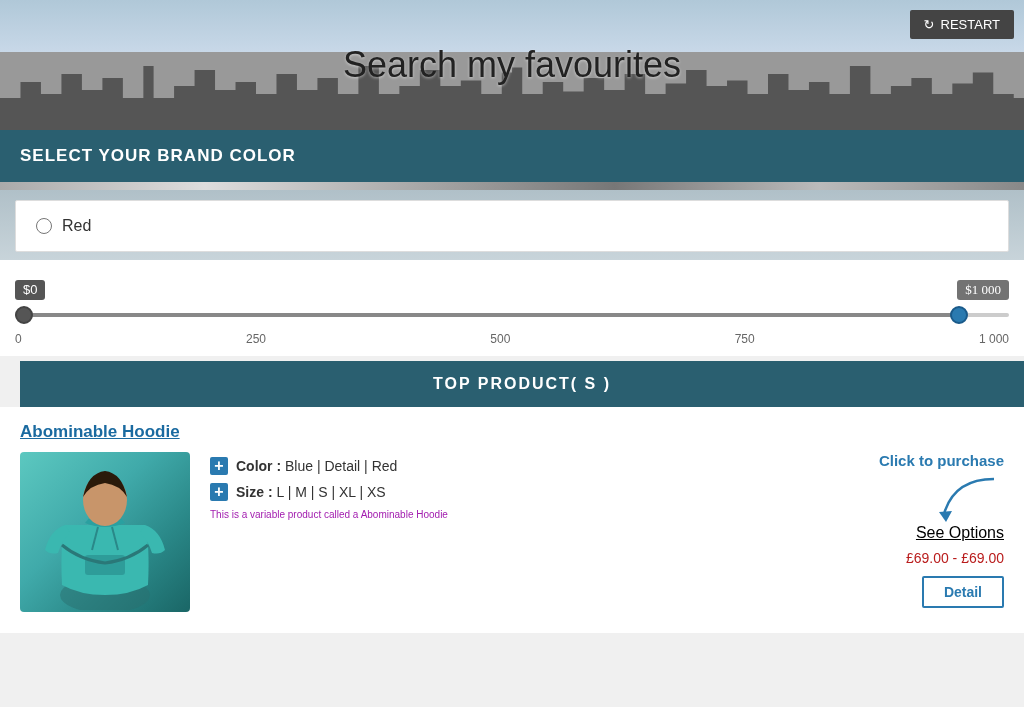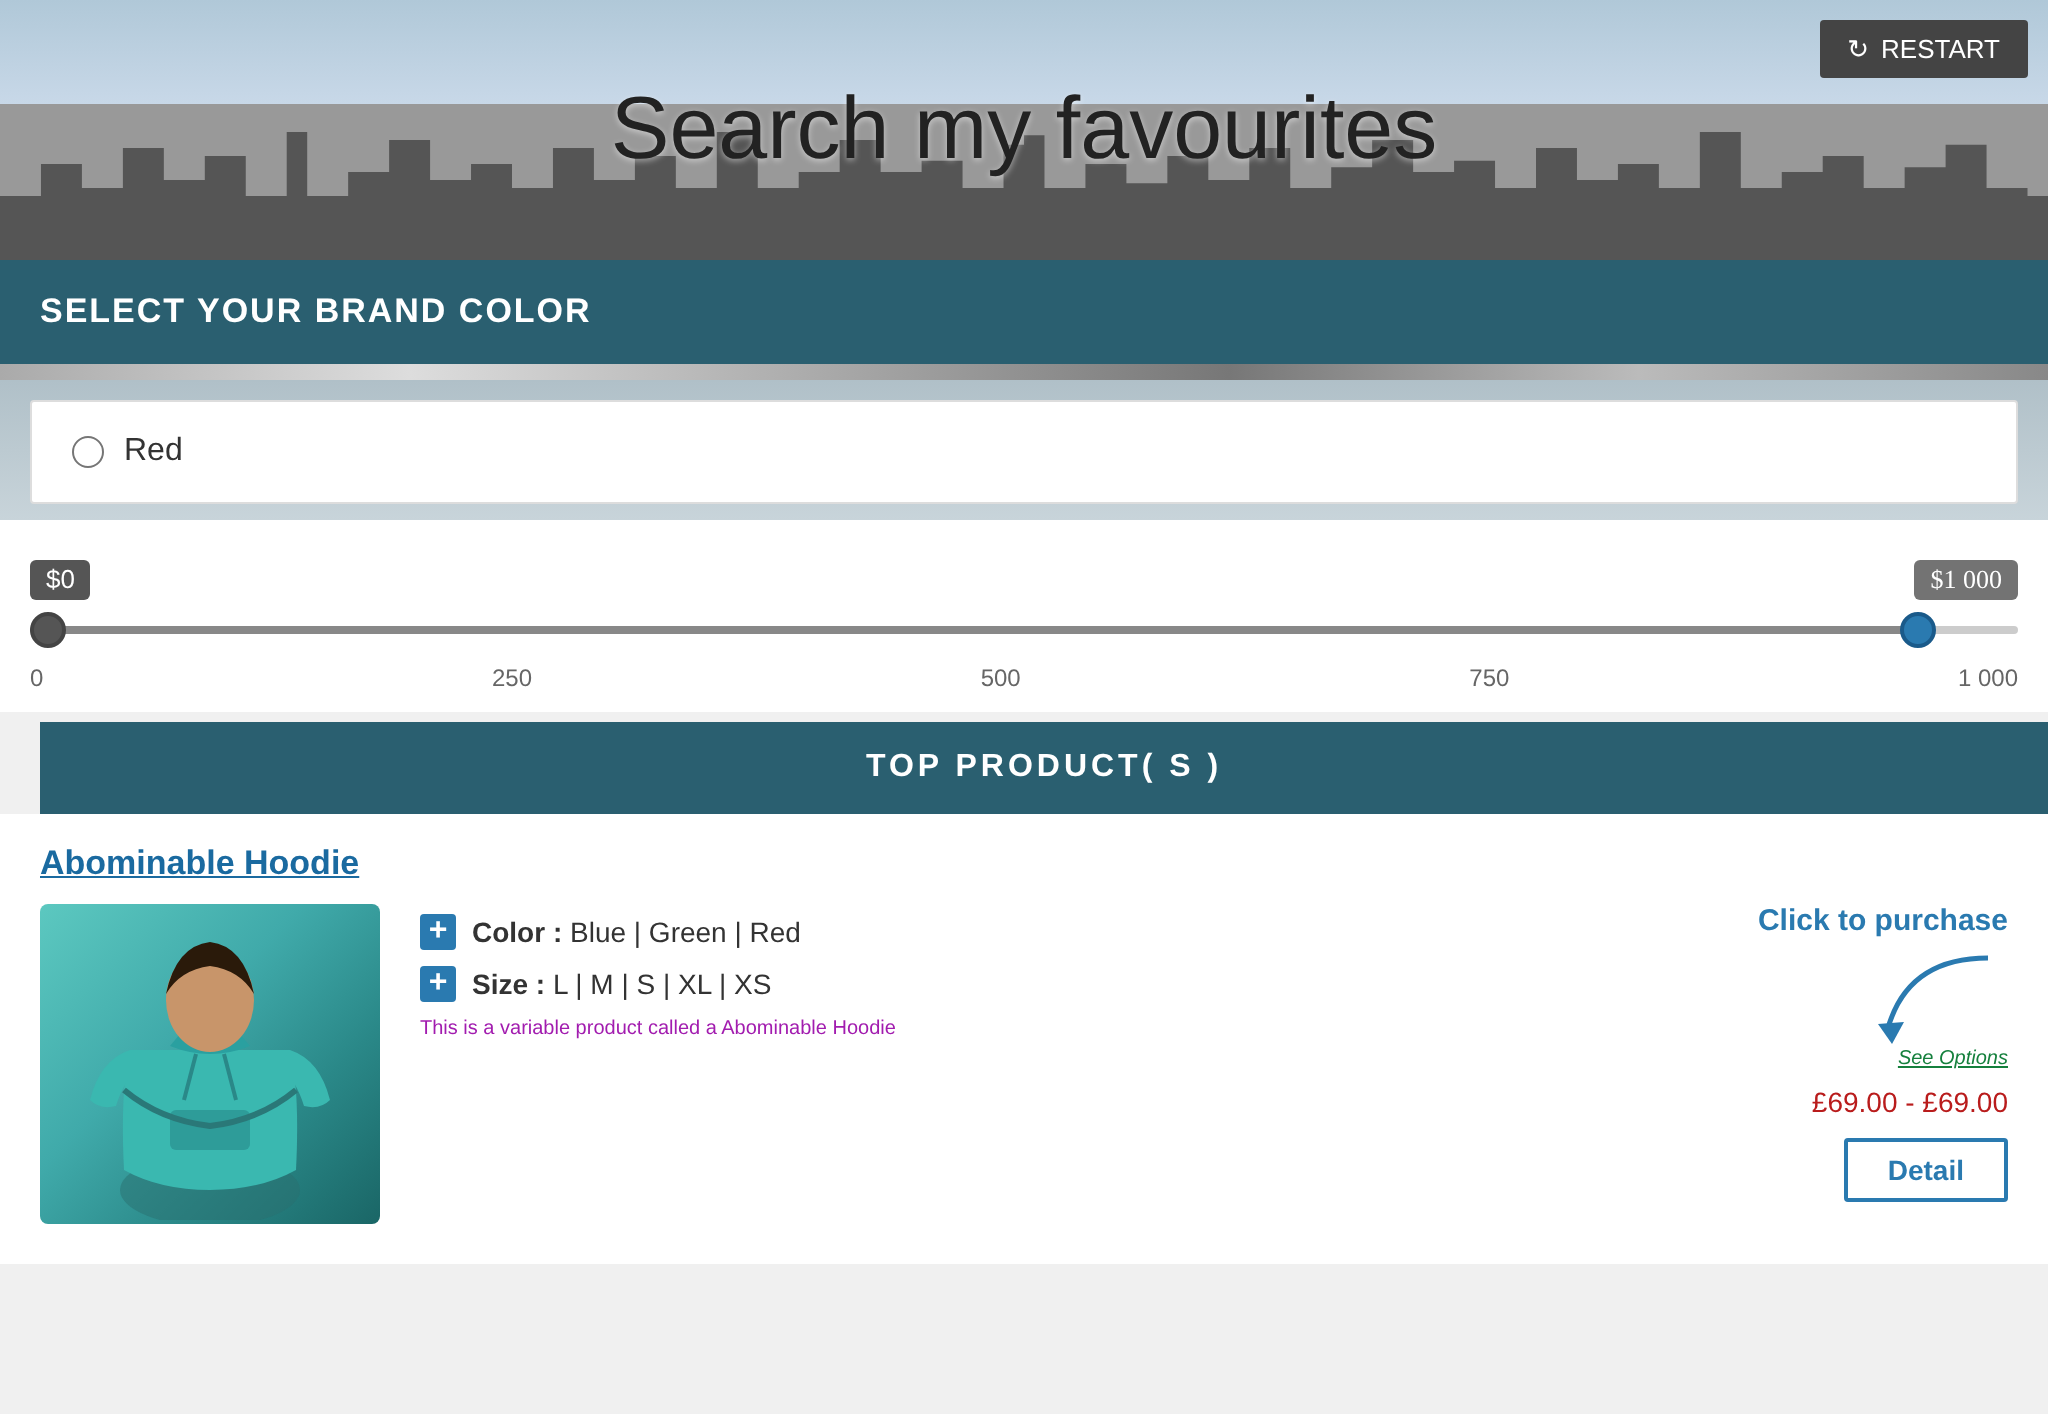--- a/index.html
+++ b/index.html
@@ -49,21 +49,21 @@
         69% 25%, 69% 45%, 71% 45%, 71% 38%, 73% 38%, 73% 55%, 75% 55%, 75% 30%,
         77% 30%, 77% 50%, 79% 50%, 79% 40%, 81% 40%, 81% 55%, 83% 55%, 83% 20%,
         85% 20%, 85% 55%, 87% 55%, 87% 45%, 89% 45%, 89% 35%, 91% 35%, 91% 55%,
         93% 55%, 93% 42%, 95% 42%, 95% 28%, 97% 28%, 97% 55%, 99% 55%, 99% 60%,
         100% 60%, 100% 100%
       );
     }
     .hero-title {
       position: relative;
       z-index: 2;
-      font-size: 44px;
+      font-size: 36px;
       font-weight: normal;
       color: #222;
       text-shadow: 0 1px 3px rgba(255,255,255,0.5);
     }
     .restart-btn {
       position: absolute;
       top: 10px;
       right: 10px;
       z-index: 3;
       background: #444;
@@ -308,27 +308,26 @@
       max-width: 320px;
     }
     .product-right {
       display: flex;
       flex-direction: column;
       align-items: flex-end;
       position: relative;
       min-width: 200px;
     }
     .see-options-link {
-      color: #15803d;
-      font-size: 10px;
+      color: #000000;
+      font-size: 16px;
       text-decoration: underline;
       cursor: pointer;
       margin-bottom: 8px;
       display: inline-block;
-      font-style: italic;
     }
     .price-range {
       font-size: 14px;
       color: #b91c1c;
       margin-bottom: 10px;
     }
     .detail-btn {
       border: 2px solid #2a7ab0;
       background: white;
       color: #2a7ab0;
@@ -438,21 +437,21 @@
 
         <path d="M22 90 Q40 105 65 108 Q90 105 108 90" stroke="#2a7878" stroke-width="3" fill="none"></path>
       </svg>
     </div>
 
     <div class="product-details">
       <div class="product-attr">
         <div class="attr-plus">+</div>
         <span class="attr-text">
           <strong>Color :</strong>
-          <span>Blue | Green | Red</span>
+          <span>Blue | Detail | Red</span>
         </span>
       </div>
       <div class="product-attr">
         <div class="attr-plus">+</div>
         <span class="attr-text">
           <strong>Size :</strong>
           <span>L | M | S | XL | XS</span>
         </span>
       </div>
       <p class="product-description">This is a variable product called a Abominable Hoodie</p>

